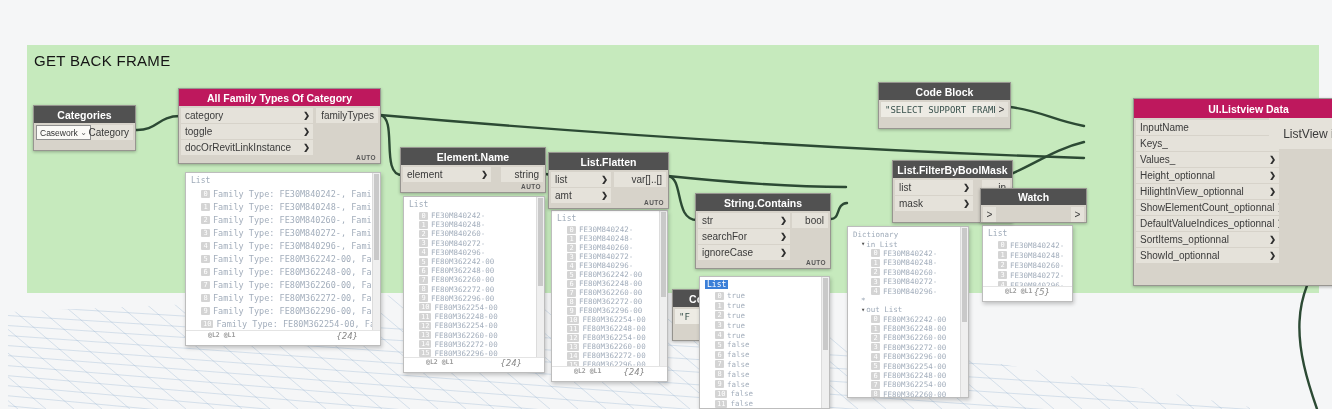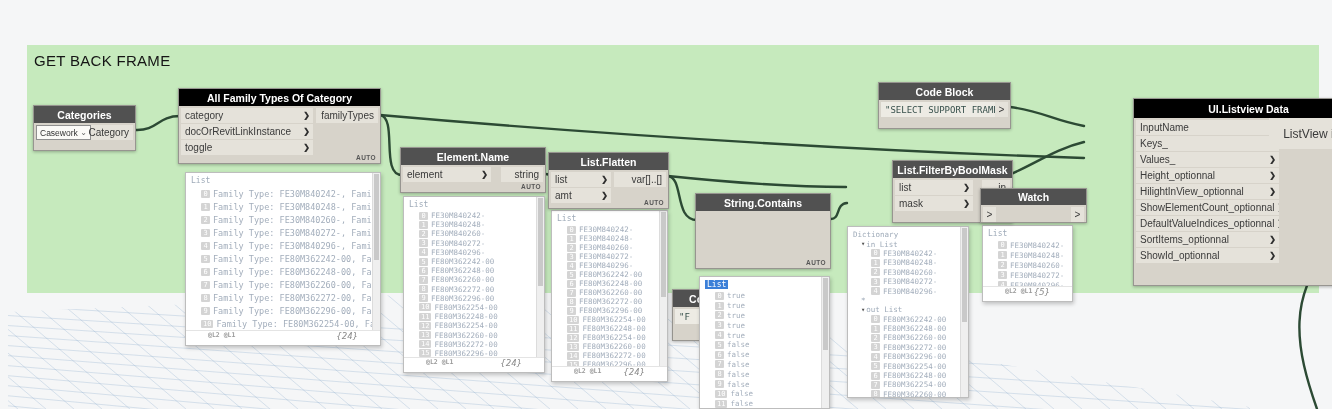--- a/index.html
+++ b/index.html
@@ -12,21 +12,21 @@
   
   .group { position:absolute; left:27px; top:45px; width:1292px; height:248px;
            background:#c6eabd; z-index:2; }
   .group-title { padding:7px 7px; font-size:15px; color:#151515; letter-spacing:.3px; }
 
   
   .node { position:absolute; background:#d7d3ca; border:1px solid #979590;
           box-shadow:0 1px 3px rgba(0,0,0,.28); z-index:5; }
   .node-hd { height:17px; background:#515151; color:#fff; font-size:10.5px; font-weight:bold;
              display:flex; align-items:center; justify-content:center; white-space:nowrap; overflow:hidden; }
-  .node-hd.blue { background:#000000; }
+  .node-hd.blue { background:#be185d; }
   .rows { padding:2px 2px 0 2px; }
   .prt-row { display:flex; height:15px; margin-bottom:1px; align-items:stretch; }
   .pin { background:#e5e2da; display:flex; align-items:center; padding:0 3px 0 4px;
          font-size:10px; color:#3a3a3a; white-space:nowrap; overflow:hidden; }
   .pin::after { content:'\276F'; margin-left:auto; font-size:8px; font-weight:bold; color:#2e2e2e; padding-left:3px; }
   .pout { background:#e5e2da; margin-left:auto; display:flex; align-items:center; justify-content:flex-end;
           padding:0 4px; font-size:10px; color:#3a3a3a; white-space:nowrap; }
   .lacing { position:absolute; bottom:2px; right:4px; font-size:6.5px; font-weight:bold; color:#565656; letter-spacing:.4px; }
   .dropdown { background:#fbfaf7; border:1px solid #8f8f8f; display:flex; align-items:center;
               font-size:8.5px; color:#333; padding:0 3px; }
@@ -580,24 +580,24 @@
   </div>
 
   <div class="node" style="left:178px;top:88px;width:203px;height:76px;">
     <div class="node-hd blue">All Family Types Of Category</div>
     <div class="rows">
       <div class="prt-row">
         <div class="pin" style="width:132px">category</div>
         <div class="pout" style="width:62px">familyTypes</div>
       </div>
       <div class="prt-row">
+          <div class="pin" style="width:132px">toggle</div>
+        </div>
+      <div class="prt-row">
           <div class="pin" style="width:132px">docOrRevitLinkInstance</div>
-        </div>
-      <div class="prt-row">
-          <div class="pin" style="width:132px">toggle</div>
         </div>
     </div>
     <div class="lacing">AUTO</div>
   </div>
 
   <div class="node" style="left:400px;top:147px;width:146px;height:46px;">
     <div class="node-hd">Element.Name</div>
     <div class="rows">
         <div class="prt-row">
       <div class="pin" style="width:88px">element</div>
@@ -616,20 +616,32 @@
       </div>
       <div class="prt-row">
           <div class="pin" style="width:60px">amt</div>
         </div>
     </div>
     <div class="lacing">AUTO</div>
   </div>
 
   <div class="node" style="left:695px;top:193px;width:136px;height:76px;">
     <div class="node-hd">String.Contains</div>
+    <div class="rows">
+      <div class="prt-row">
+        <div class="pin" style="width:92px">str</div>
+        <div class="pout" style="width:36px">bool</div>
+      </div>
+      <div class="prt-row">
+          <div class="pin" style="width:92px">searchFor</div>
+        </div>
+      <div class="prt-row">
+          <div class="pin" style="width:92px">ignoreCase</div>
+        </div>
+    </div>
     <div class="lacing">AUTO</div>
   </div>
 
   <div class="node" style="left:892px;top:160px;width:121px;height:63px;">
     <div class="node-hd">List.FilterByBoolMask</div>
     <div class="rows">
       <div class="prt-row">
         <div class="pin" style="width:78px">list</div>
         <div class="pout" style="width:28px">in</div>
       </div>

